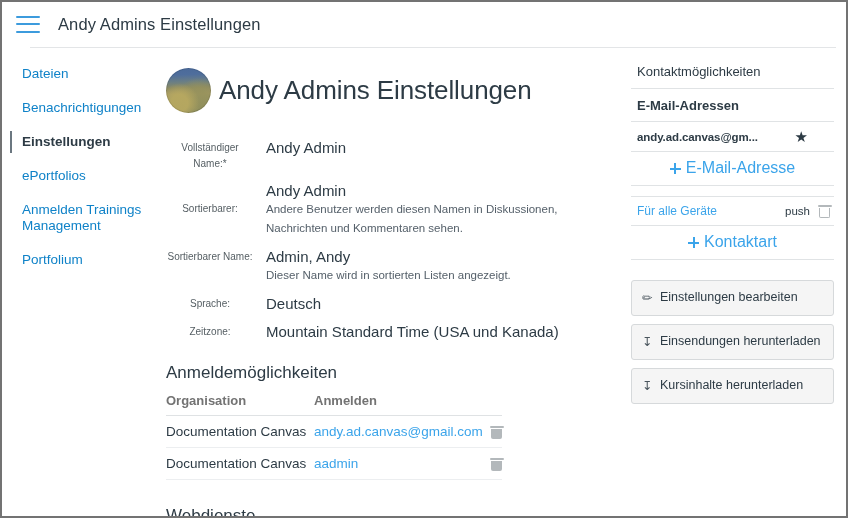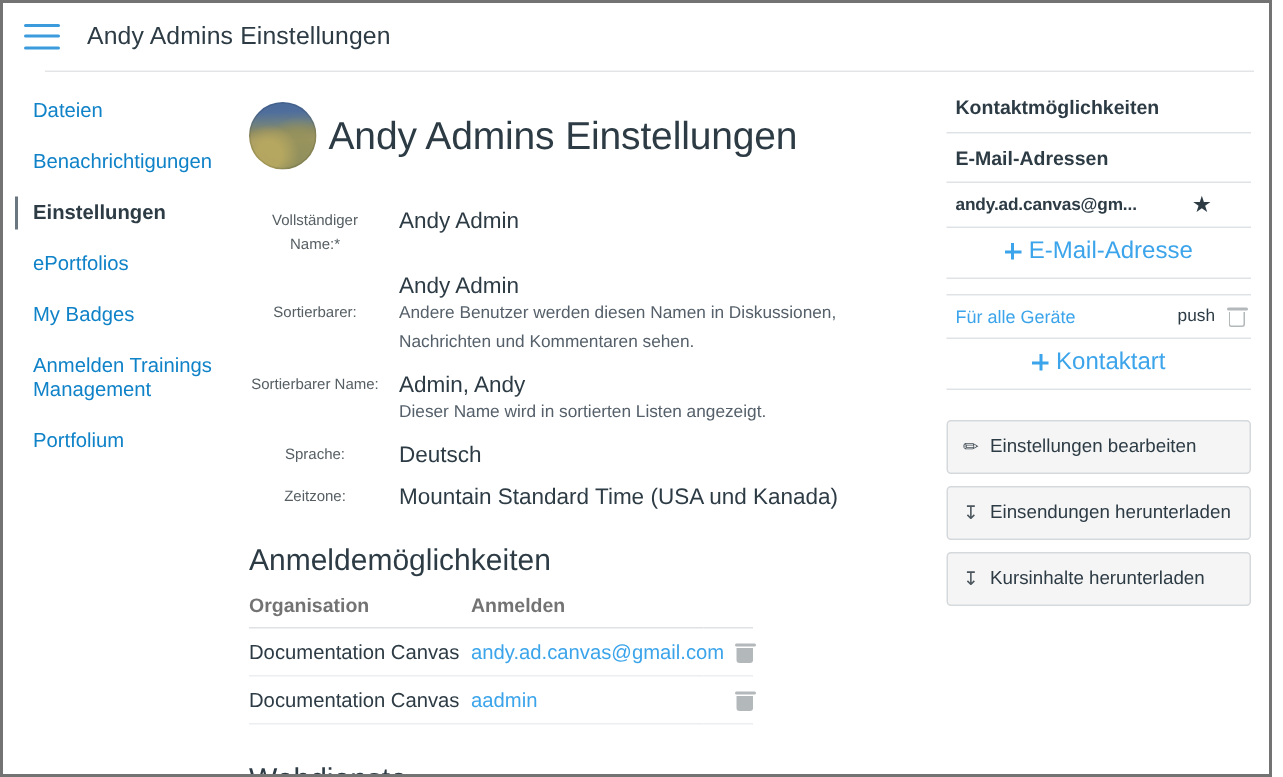--- a/index.html
+++ b/index.html
@@ -170,21 +170,21 @@
   }
   .dd-hint {
     font-size: 11.5px;
     color: #55606a;
     line-height: 19px;
   }
   .defrow.centered .dt { align-self: center; padding-top: 0; }
 
   
   .section-title {
-    font-size: 20px;
+    font-size: 17px;
     color: #2d3b45;
     font-weight: normal;
     margin: 22px 0 10px 0;
   }
   .section-title.tight { margin-top: 26px; margin-bottom: 0; }
 
   
   .logins {
     width: 336px;
     border-collapse: collapse;
@@ -244,21 +244,21 @@
     border: 1.5px solid #b3b8bb;
     border-top: none;
   }
   .trash.outline:after {
     background: #b3b8bb;
   }
 
   
   .rail-title {
     font-size: 13px;
-    font-weight: bold;
+    font-weight: normal;
     color: #2d3b45;
     padding: 4px 0 9px 6px;
   }
   .rail-rule {
     height: 1px;
     background: #e0e3e5;
     margin: 0 0 0 0;
   }
   .rail-subtitle {
     font-size: 13px;
@@ -356,21 +356,20 @@
   </div>
   <div class="topbar-rule"></div>
 
   <div class="body-area">
 
     <nav class="left-nav">
       <div class="nav-item">Dateien</div>
       <div class="nav-item">Benachrichtigungen</div>
       <div class="nav-item active">Einstellungen</div>
       <div class="nav-item">ePortfolios</div>
-      <div class="nav-item">My Badges</div>
       <div class="nav-item">Anmelden Trainings Management</div>
       <div class="nav-item">Portfolium</div>
     </nav>
 
     <main class="center">
 
       <div class="page-head">
         <div class="avatar"></div>
         <h1 class="page-title">Andy Admins Einstellungen</h1>
       </div>

